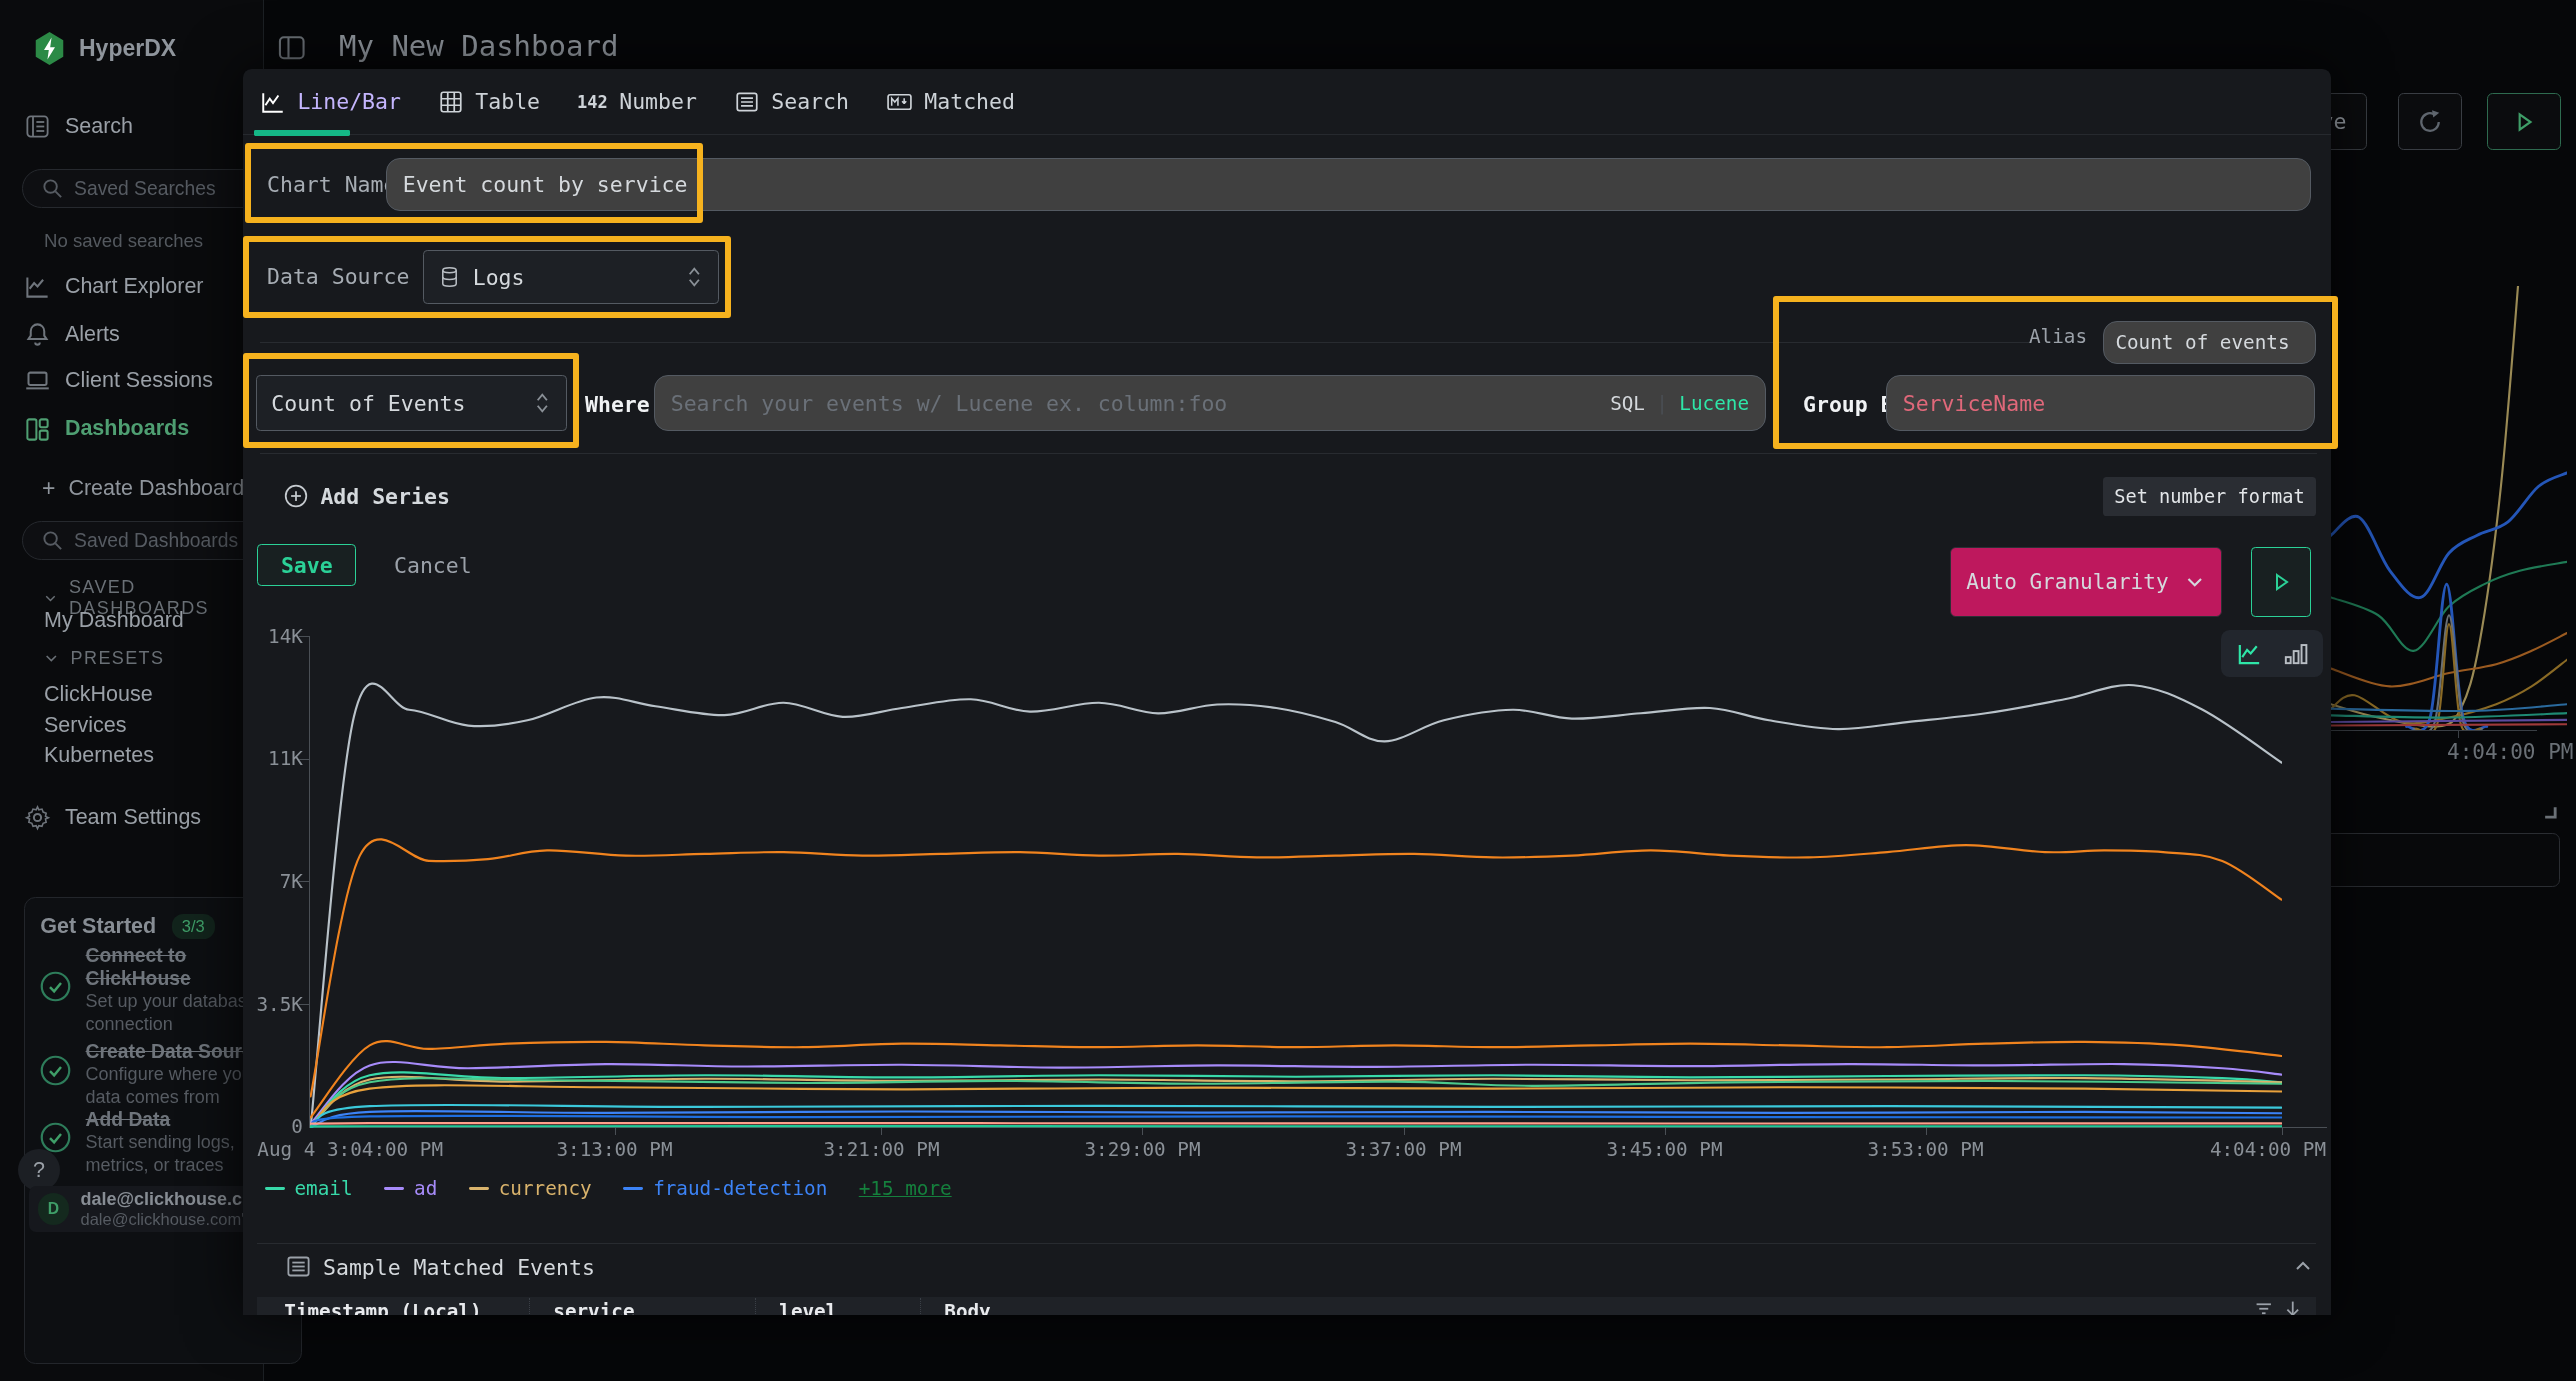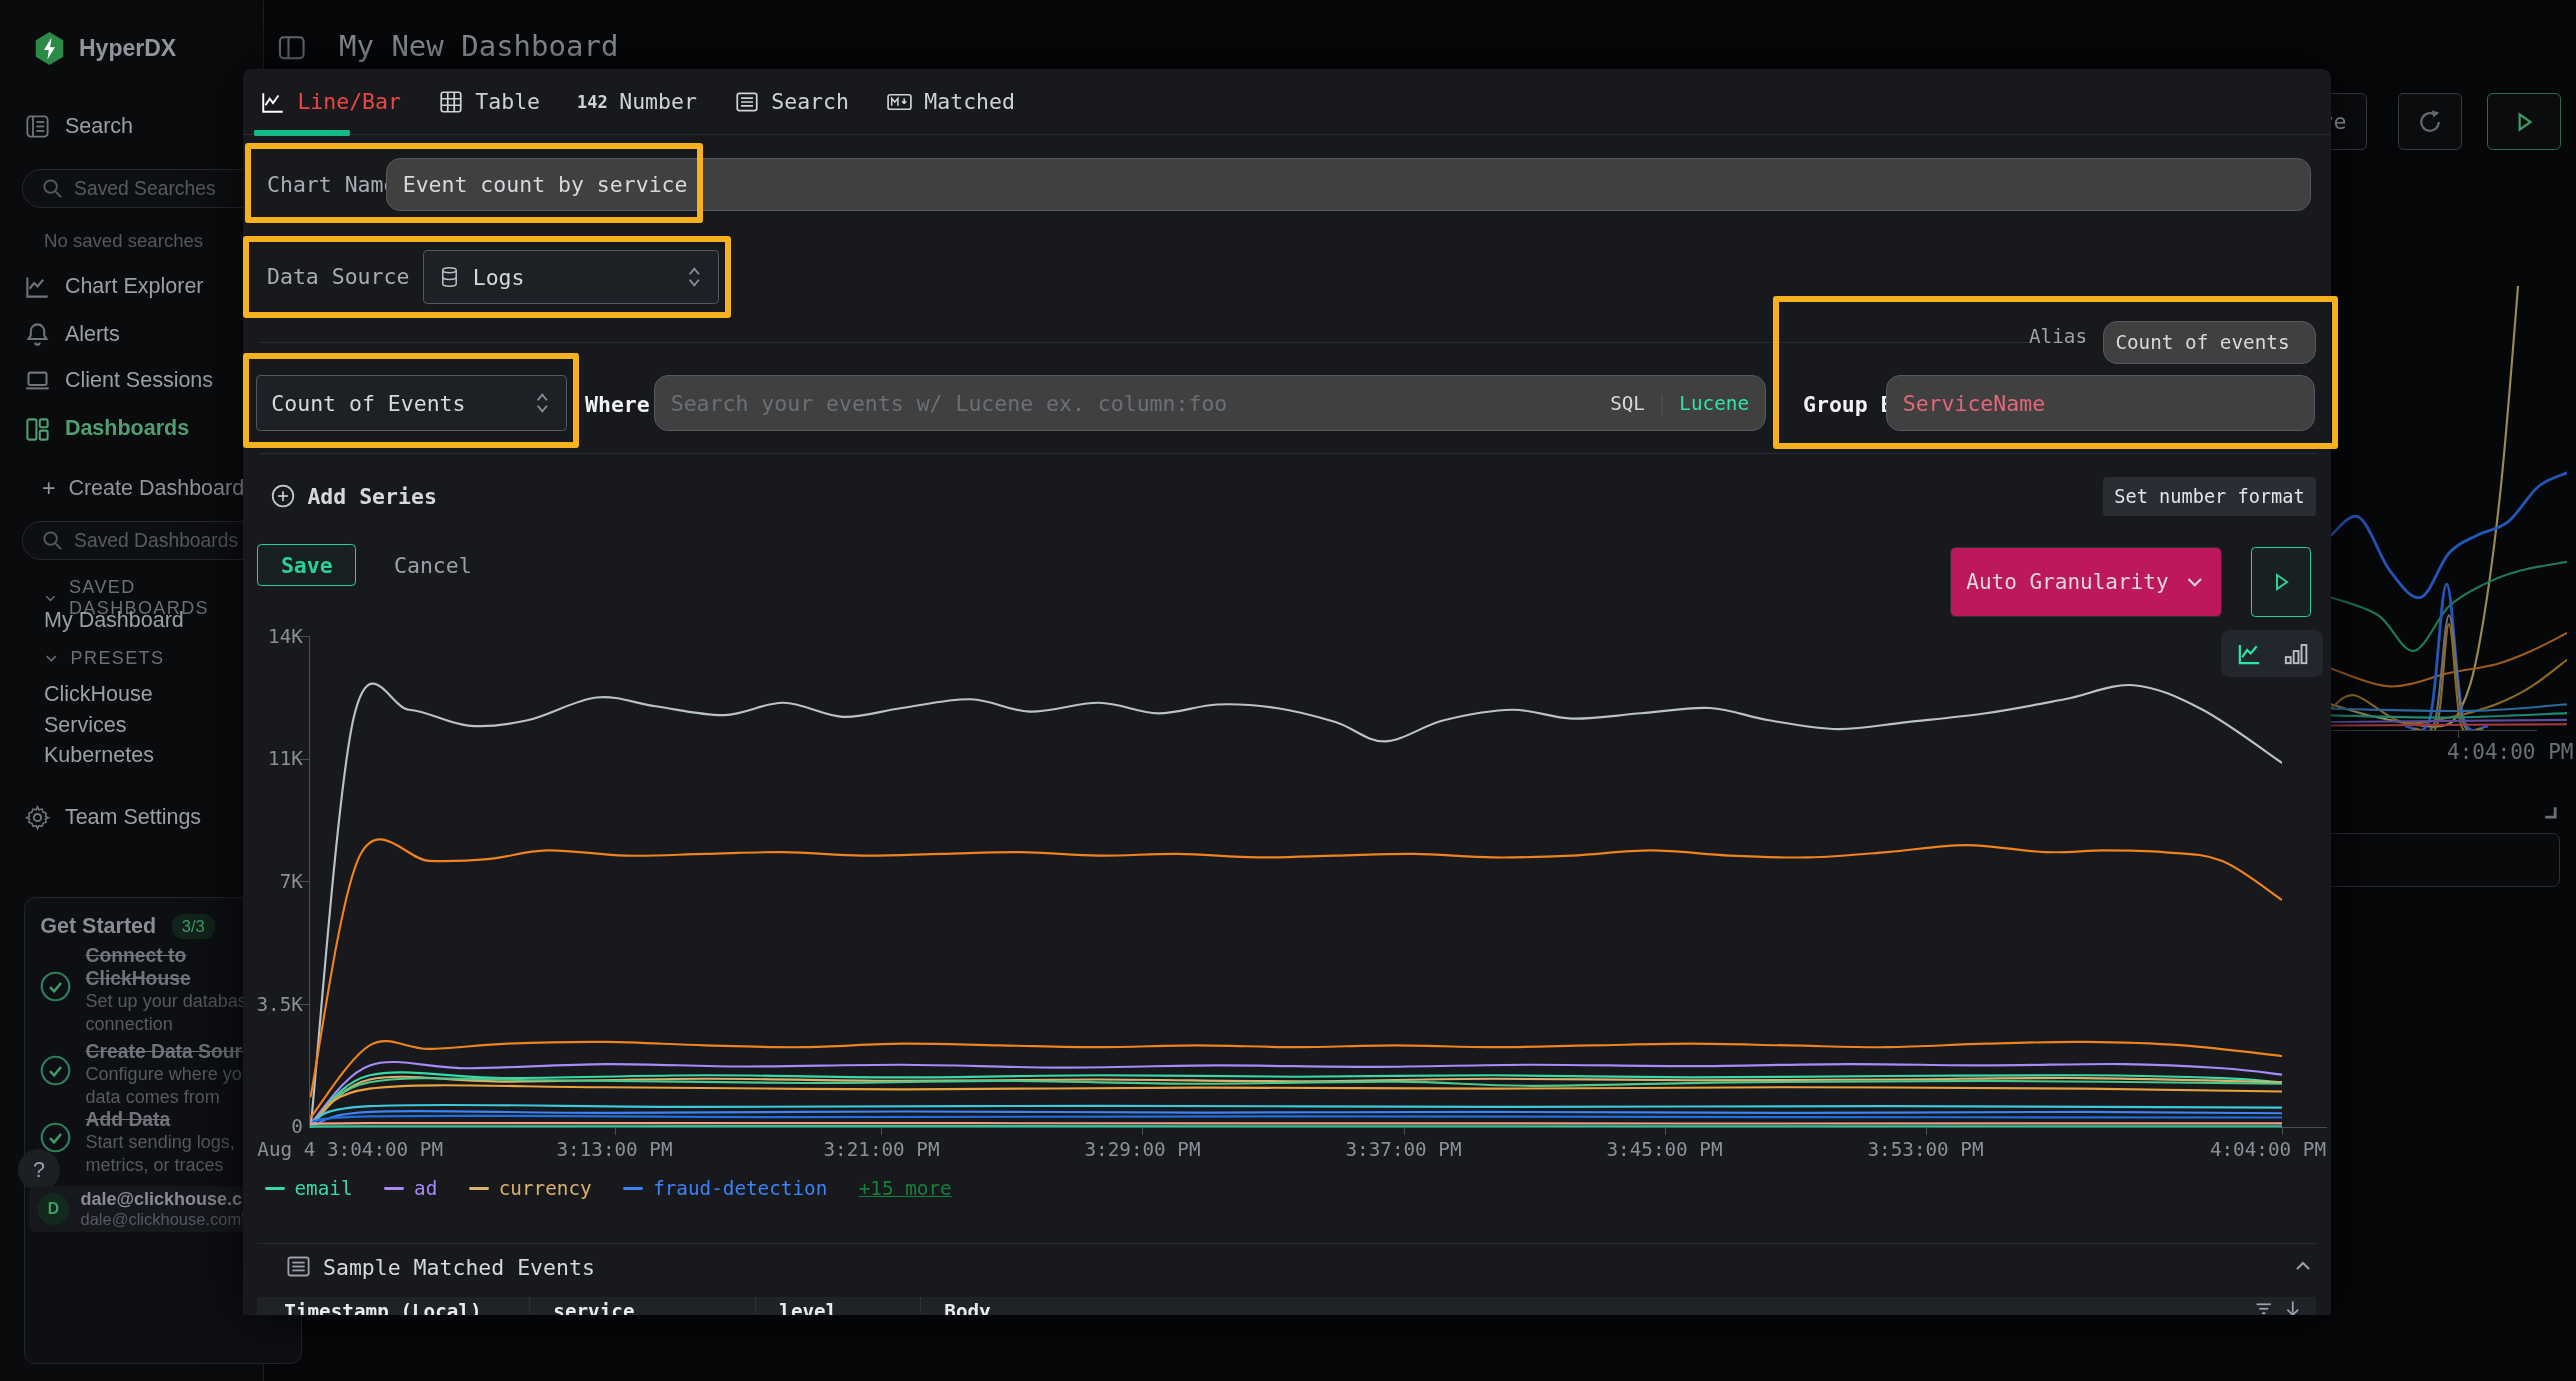--- a/index.html
+++ b/index.html
@@ -28,21 +28,21 @@
 
   
   .page-title{font-size:29px;color:#8f959c}
   .top-btn{position:absolute;height:57px;border:1.4px solid #393d43;border-radius:5.7px;background:#0b0c0e;display:flex;align-items:center;justify-content:center;box-sizing:border-box}
   .panel-empty{position:absolute;left:2293px;top:833px;width:268px;height:54px;border:1.4px solid #2a2d32;border-radius:7.2px;box-sizing:border-box;background:#08090b}
 
   
   .modal{position:absolute;left:243px;top:69px;width:2088px;height:1246px;background:#17191d;border-radius:8.6px 8.6px 0 0;box-shadow:0 0 57px rgba(0,0,0,.75);z-index:10;overflow:hidden}
   .tabs{position:absolute;left:0;top:0;width:100%;height:66px;border-bottom:1.4px solid #26292e;display:flex;align-items:center;gap:37px;padding-left:17px;box-sizing:border-box}
   .tab{display:flex;align-items:center;gap:11.4px;font-size:21.5px;color:#ced3d8}
-  .tab.active{color:#ef4444}
+  .tab.active{color:#c4b5fd}
   .tab-underline{position:absolute;left:11.4px;top:61px;width:96px;height:5.7px;background:#15b887;border-radius:1.4px}
   .field-label{font-size:21.5px;color:#a6acb3}
   .field-label-strong{font-size:21.5px;color:#f0f2f4;font-weight:bold}
   .tinput{background:#404040;border:1.4px solid #545a62;border-radius:14px;color:#d5d9dd;font-size:21.5px;box-sizing:border-box;padding:0 15.7px;outline:none}
   .selectbox{background:#1d2025;border:1.4px solid #545a62;border-radius:4.3px;color:#d5d9dd;font-size:21.5px;display:flex;align-items:center;box-sizing:border-box;padding:0 14.3px;gap:11.4px}
   .divider{position:absolute;height:1.4px;background:#282b30}
   .btn-teal{border:1.4px solid #2bd197;border-radius:4.3px;color:#2bd197;background:rgba(43,209,151,0.04);display:flex;align-items:center;justify-content:center;font-weight:bold;box-sizing:border-box}
   .btn-dark{background:#2a2d33;border-radius:3.6px;color:#e3e6e9;display:flex;align-items:center;justify-content:center;box-sizing:border-box}
   .gran-box{position:absolute;background:#be185d;border:1.4px solid #2c2f35;border-radius:5.7px;display:flex;align-items:center;justify-content:center;gap:15.7px;color:#d5d9dd;font-size:21px;box-sizing:border-box}
   .chart-toggle{position:absolute;left:1978px;top:561px;width:102px;height:47px;background:#22262d;border-radius:8.6px;display:flex;align-items:center;justify-content:center;gap:17px}
@@ -336,21 +336,21 @@
         <span style="color:#d5d9dd">SQL</span>
         <span style="color:#4a4e54">|</span>
         <span style="color:#2ee6a8">Lucene</span>
       </div>
     </div>
     <div class="abs field-label-strong" style="left:1560px;top:323px">Group By</div>
     <input class="abs tinput mono gb-input" style="left: 1643px; top: 306px; width: 429px; height: 56px;" value="ServiceName">
 
     <div class="divider" style="left:16.5px;top:384px;width:2057px"></div>
 
-    <div class="abs" style="left:27px;top:414px;display:flex;align-items:center;gap:11.4px">
+    <div class="abs" style="left:40px;top:414px;display:flex;align-items:center;gap:11.4px">
       <svg width="26" height="26" viewBox="0 0 24 24">
           <circle cx="12" cy="12" r="9.5" fill="none" stroke="#c6cbd0" stroke-width="1.6"></circle>
           <line x1="12" y1="7.5" x2="12" y2="16.5" stroke="#c6cbd0" stroke-width="1.6"></line>
           <line x1="7.5" y1="12" x2="16.5" y2="12" stroke="#c6cbd0" stroke-width="1.6"></line>
         </svg>
       <span style="font-size:21.5px;font-weight:bold;color:#d5d9dd">Add Series</span>
     </div>
     <div class="abs btn-dark mono" style="left:1860px;top:408px;width:213px;height:39px;font-size:18.6px">
       <span>Set number format</span>
     </div>

